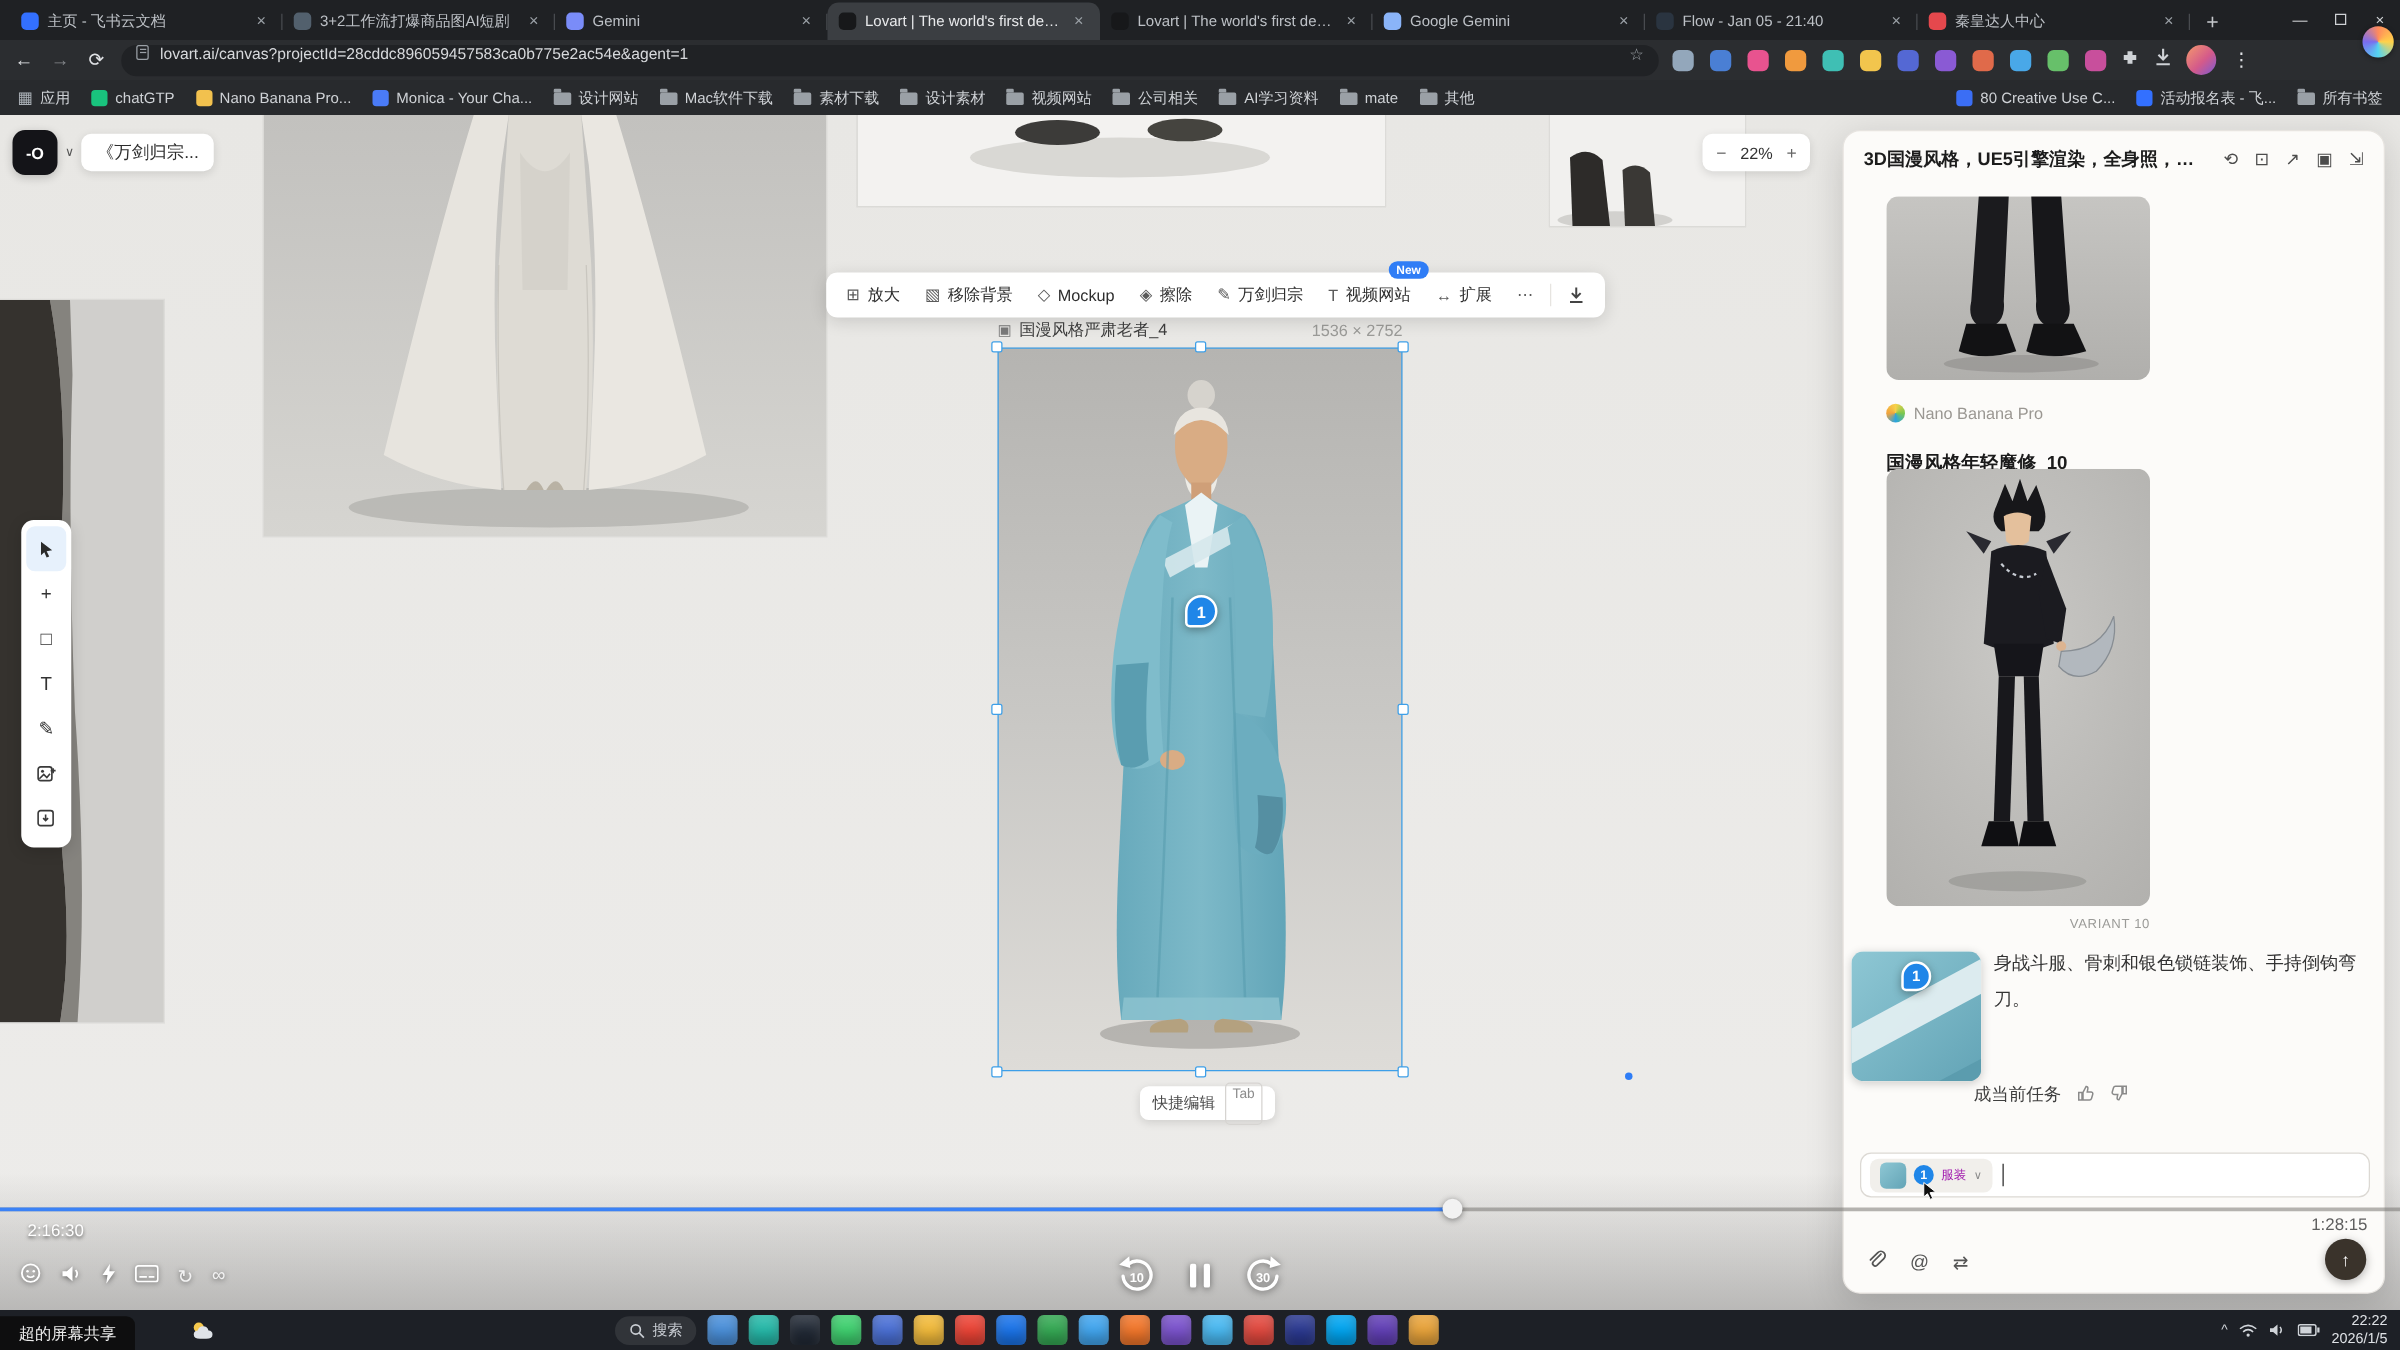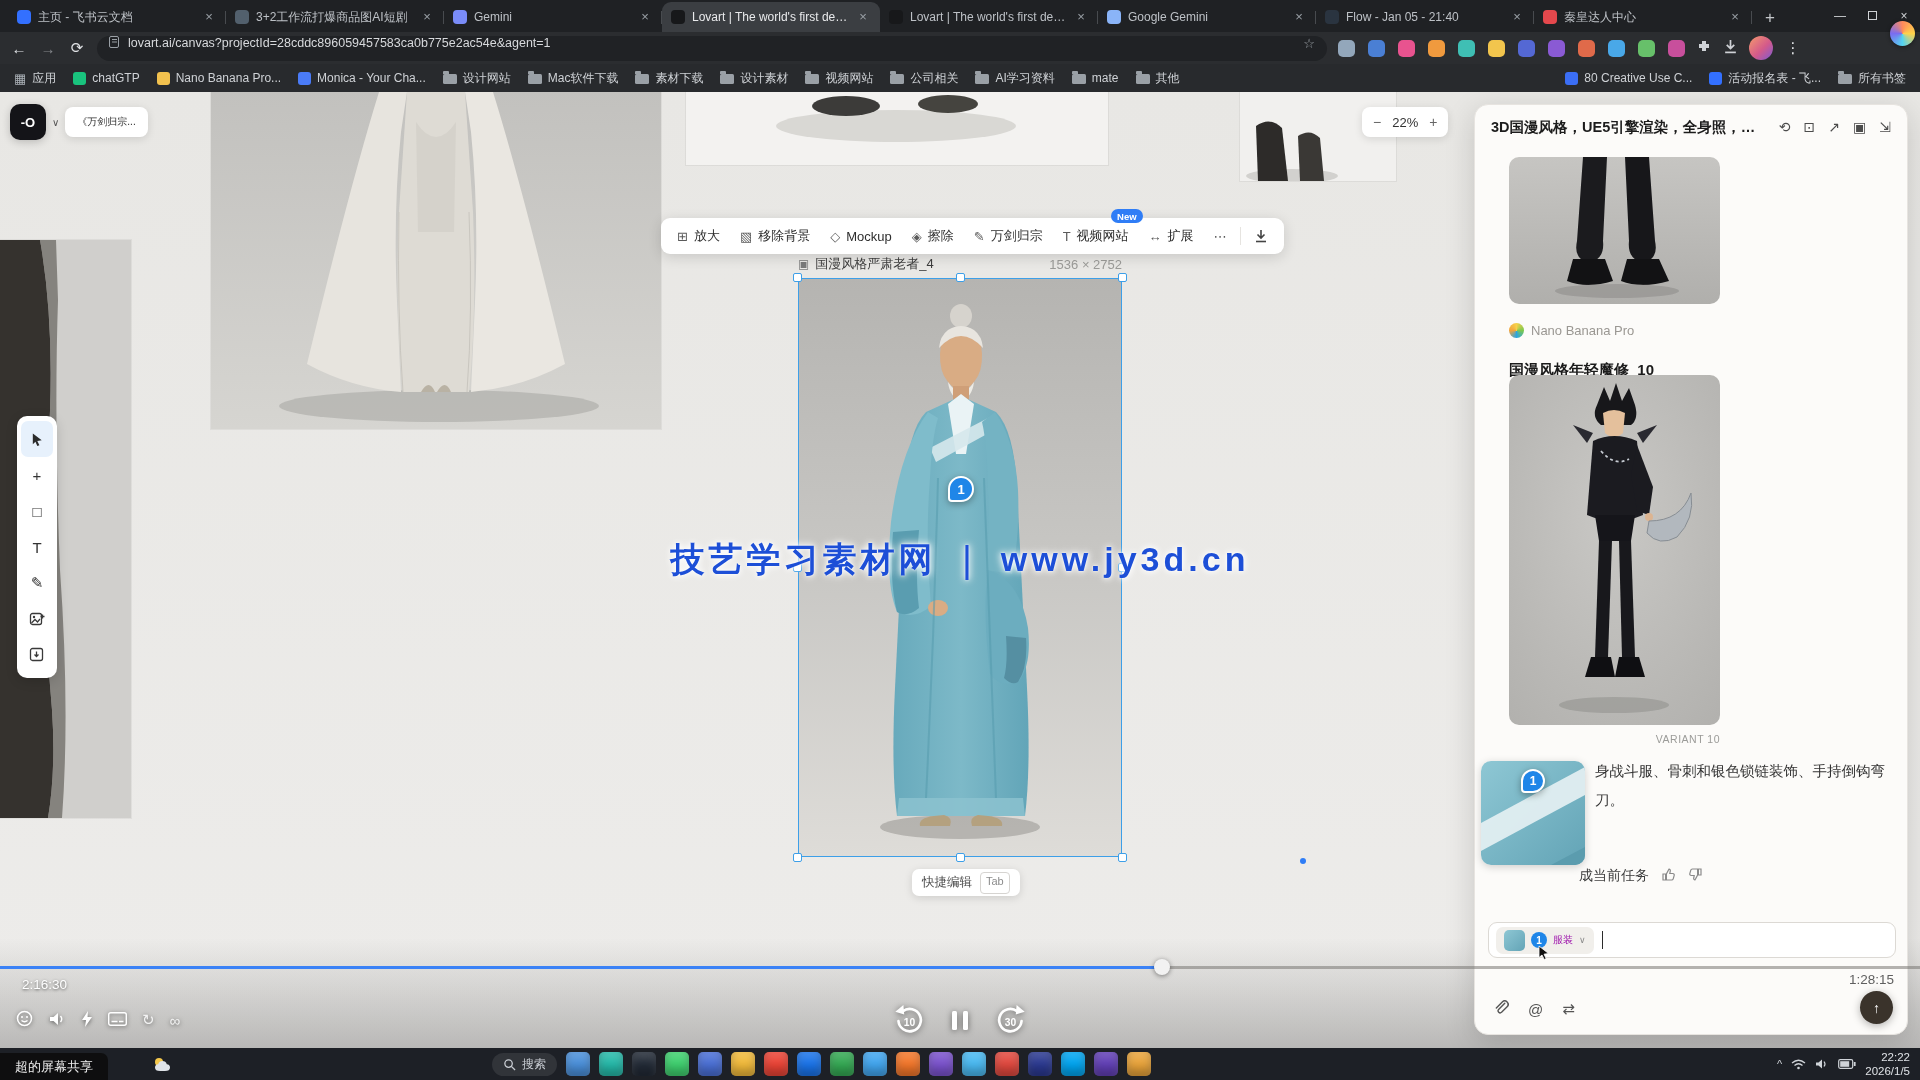--- a/index.html
+++ b/index.html
@@ -53,28 +53,28 @@
 .ctxbar{position:absolute;left:661px;top:126px;height:36px;background:#fff;border-radius:9px;box-shadow:0 3px 14px rgba(0,0,0,.14);display:flex;align-items:center;padding:0 6px;z-index:6}
 .ctx-item{display:flex;align-items:center;gap:6px;padding:0 10px;height:36px;font-size:13px;color:#2e2e2e;position:relative}
 .ctx-item .ci{color:#5a5a5a;font-size:13px}
 .ctx-sep{width:1px;height:18px;background:#e6e4e0;margin:0 3px}
 .new-badge{position:absolute;top:-9px;right:-4px;background:#2f7df6;color:#fff;font-size:9.5px;font-weight:700;padding:1.5px 6px;border-radius:8px}
 .marker{position:absolute;width:26px;height:26px;background:#1f86e8;border:2.5px solid #fff;border-radius:50% 50% 50% 4px;color:#fff;font-size:13px;font-weight:700;display:flex;align-items:center;justify-content:center;box-shadow:0 2px 7px rgba(0,0,0,.35)}
 .watermark{position:absolute;left:0;width:100%;top:445px;text-align:center;font-size:34px;font-weight:700;letter-spacing:4px;color:#1d4fd7;z-index:8;text-shadow:0 0 2px #fff,0 0 6px #fff,0 0 10px rgba(255,255,255,.9)}
 .logo-group{position:absolute;left:10px;top:12px;display:flex;align-items:center;gap:6px;z-index:6}
 .logo{width:36px;height:36px;border-radius:10px;background:#141418;color:#fff;font-size:13px;font-weight:700;display:flex;align-items:center;justify-content:center;box-shadow:0 2px 8px rgba(0,0,0,.2)}
 .logo-chev{font-size:10px;color:#555}
-.proj-pill{height:30px;background:#fff;border-radius:8px;box-shadow:0 2px 8px rgba(0,0,0,.12);display:flex;align-items:center;padding:0 12px;font-size:10px;color:#2c2c2c}
+.proj-pill{height:30px;background:#fff;border-radius:8px;box-shadow:0 2px 8px rgba(0,0,0,.12);display:flex;align-items:center;padding:0 12px;font-size:14px;color:#2c2c2c}
 .zoom-pill{position:absolute;left:1362px;top:15px;height:30px;background:#fff;border-radius:8px;box-shadow:0 2px 8px rgba(0,0,0,.12);display:flex;align-items:center;gap:11px;padding:0 11px;z-index:6;font-size:13px;color:#333}
 .zbtn{color:#666;font-size:14px}
 .tools{position:absolute;left:17px;top:324px;width:40px;background:#fff;border-radius:10px;box-shadow:0 3px 12px rgba(0,0,0,.15);padding:5px 4px;display:flex;flex-direction:column;align-items:center;z-index:6}
 .tool{width:32px;height:36px;display:flex;align-items:center;justify-content:center;color:#333;font-size:15px;border-radius:7px}
 .tool.active{background:#e7f1fc}
 .qedit{position:absolute;left:912px;top:777px;height:27px;background:#fff;border-radius:7px;box-shadow:0 2px 8px rgba(0,0,0,.13);display:flex;align-items:center;gap:8px;padding:0 10px;font-size:12.5px;color:#4a4a4a;z-index:5}
-.key{border:1px solid #d6d4d1;border-radius:4px;padding:0 5px;font-size:11px;color:#8c8c8c;height:22px;line-height:16px}
+.key{border:1px solid #d6d4d1;border-radius:4px;padding:0 5px;font-size:11px;color:#8c8c8c;height:34px;line-height:16px}
 .bluedot{position:absolute;left:1300px;top:766px;width:6px;height:6px;border-radius:50%;background:#2f7df6;z-index:5}
 
 
 .panel{position:absolute;left:1474px;top:104px;width:434px;height:931px;background:#fcfbf9;border:1px solid #e7e4e0;border-radius:14px;box-shadow:0 8px 30px rgba(0,0,0,.16);z-index:10}
 .p-head{position:absolute;left:0;top:0;width:100%;height:44px;display:flex;align-items:center;padding:0 16px;gap:10px}
 .p-title{flex:1;font-size:14.5px;font-weight:700;color:#1c1c1c;overflow:hidden;white-space:nowrap;text-overflow:ellipsis}
 .p-icons{display:flex;gap:13px;color:#4c4c4c;font-size:14px}
 .p-thumb1{position:absolute;left:34px;top:52px;width:211px;height:147px;border-radius:10px;overflow:hidden}
 .p-model{position:absolute;left:34px;top:218px;display:flex;align-items:center;gap:7px;font-size:13px;color:#9a9792}
 .model-dot{width:15px;height:15px;border-radius:50%;background:conic-gradient(#f7d14a,#7cc84e,#2aa4e0,#f2a33c,#f7d14a)}
@@ -410,21 +410,20 @@
         </div>
       <div class="ctx-sep"></div>
       <div class="ctx-item">
           <svg width="14" height="14" viewBox="0 0 14 14">
             <path d="M7 1 v7 M3.5 5.5 L7 9 L10.5 5.5" stroke="#444" fill="none" stroke-width="1.6"></path>
             <path d="M2 12.5 h10" stroke="#444" stroke-width="1.6"></path>
           </svg>
         </div>
     </div>
 
-    <div class="watermark">技艺学习素材网 ｜ www.jy3d.cn</div>
 
     <div class="logo-group">
       <div class="logo">-O</div>
       <span class="logo-chev">∨</span>
       <div class="proj-pill">《万剑归宗...</div>
     </div>
 
     <div class="zoom-pill">
       <span class="zbtn">−</span>
       <span>22%</span>

